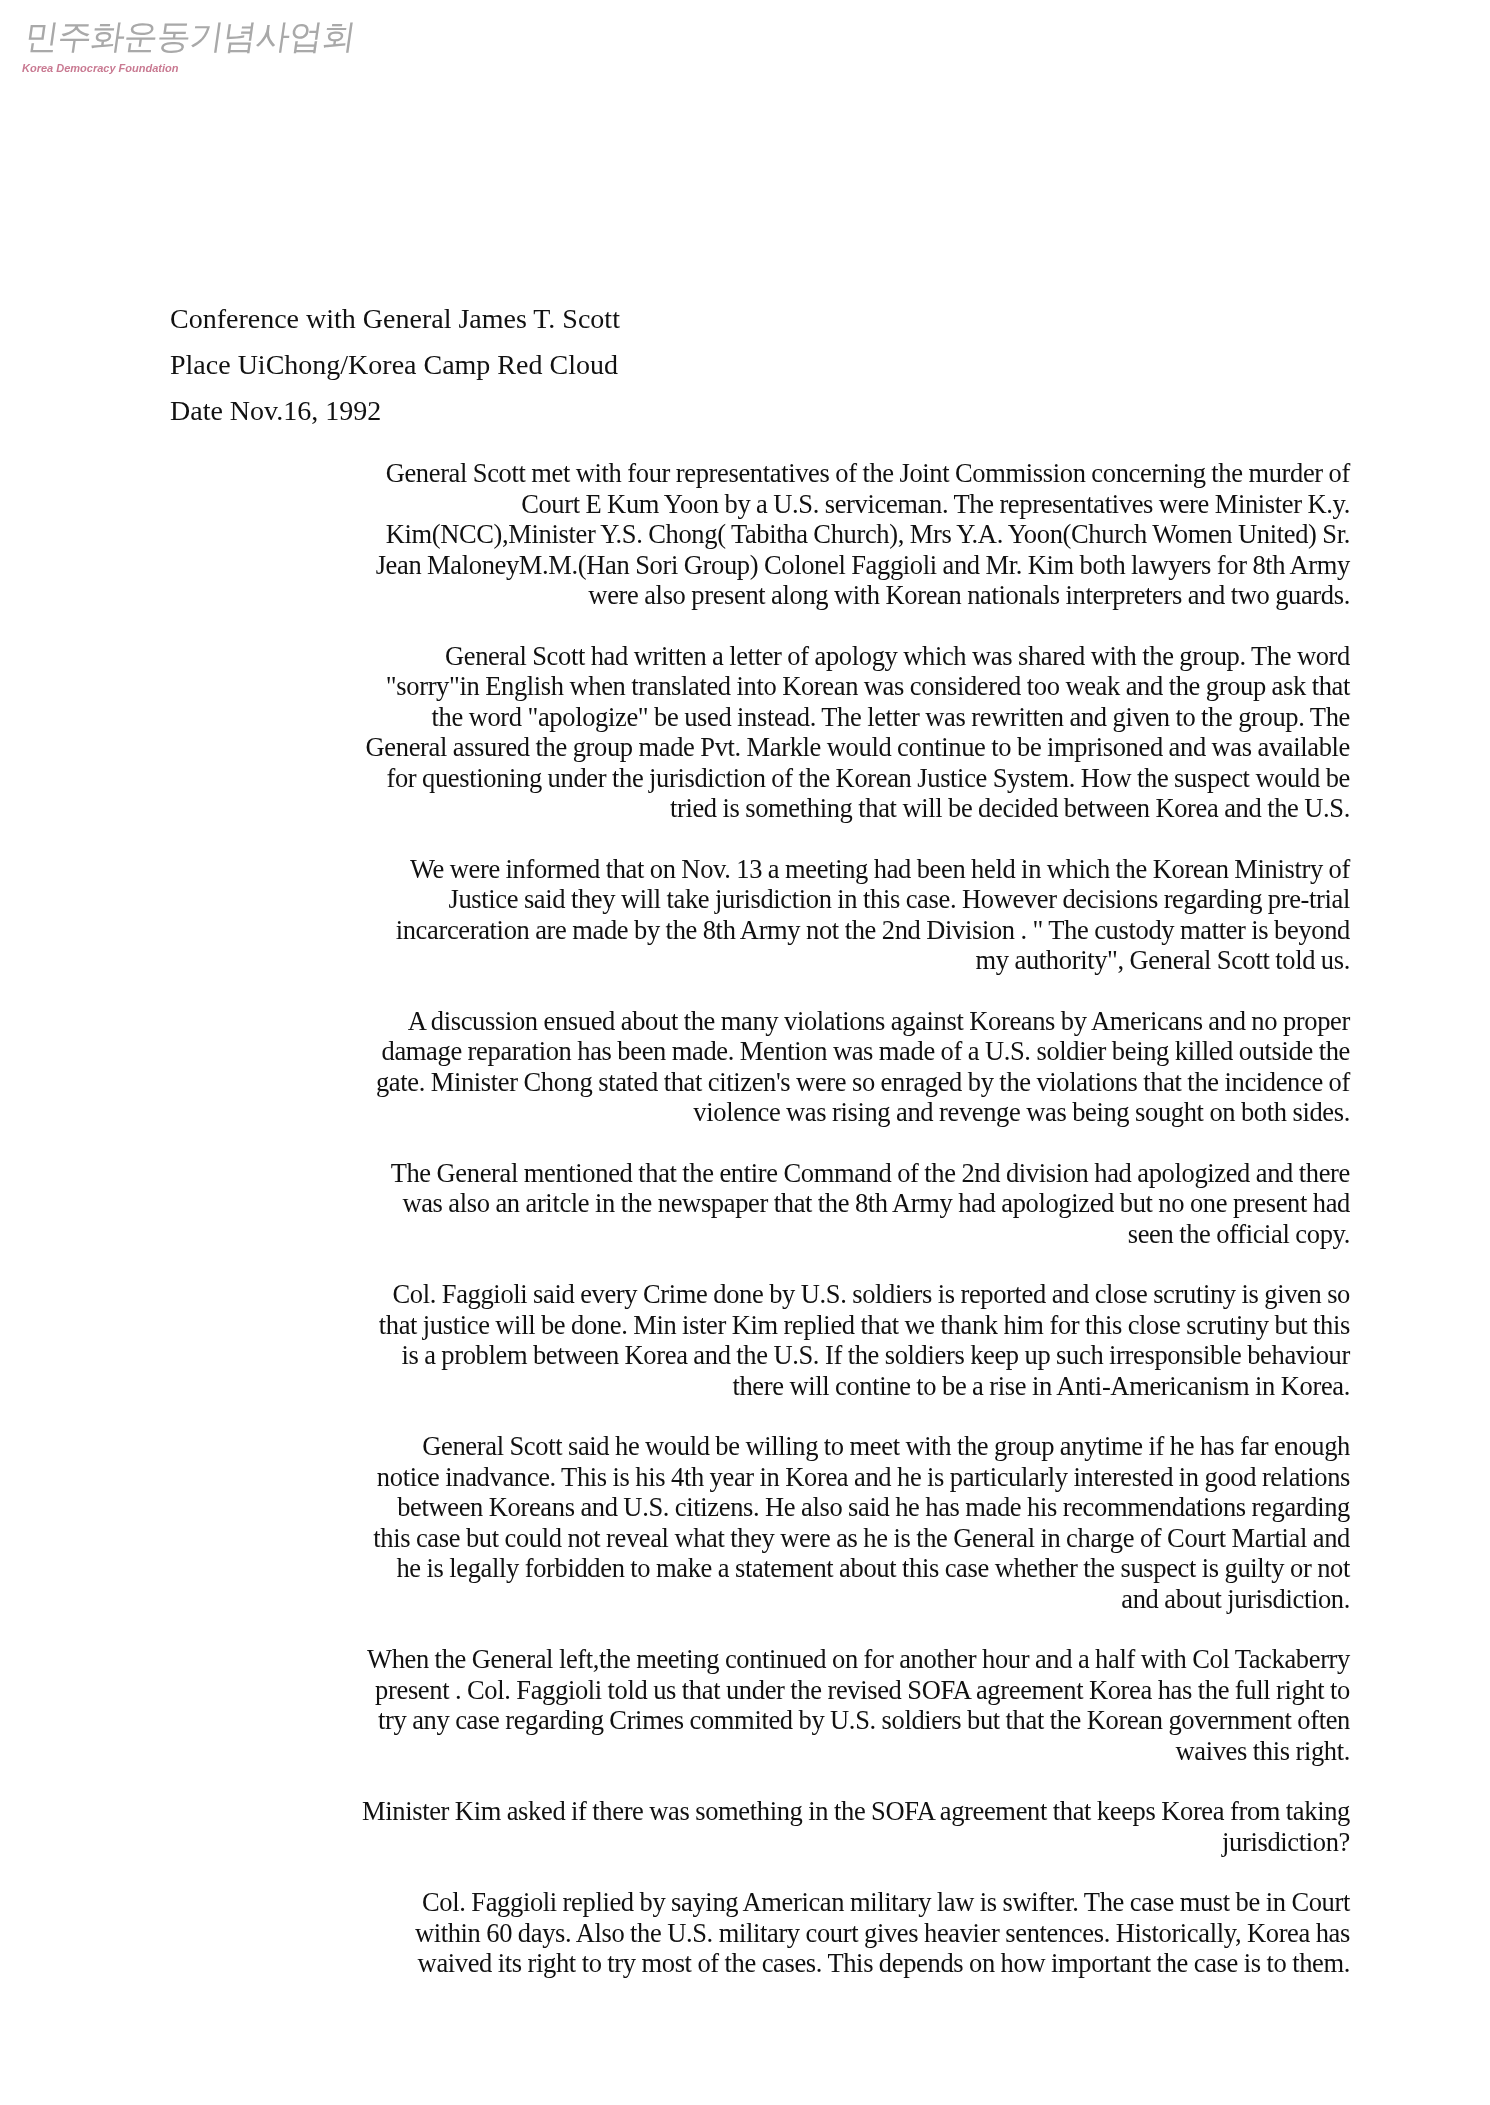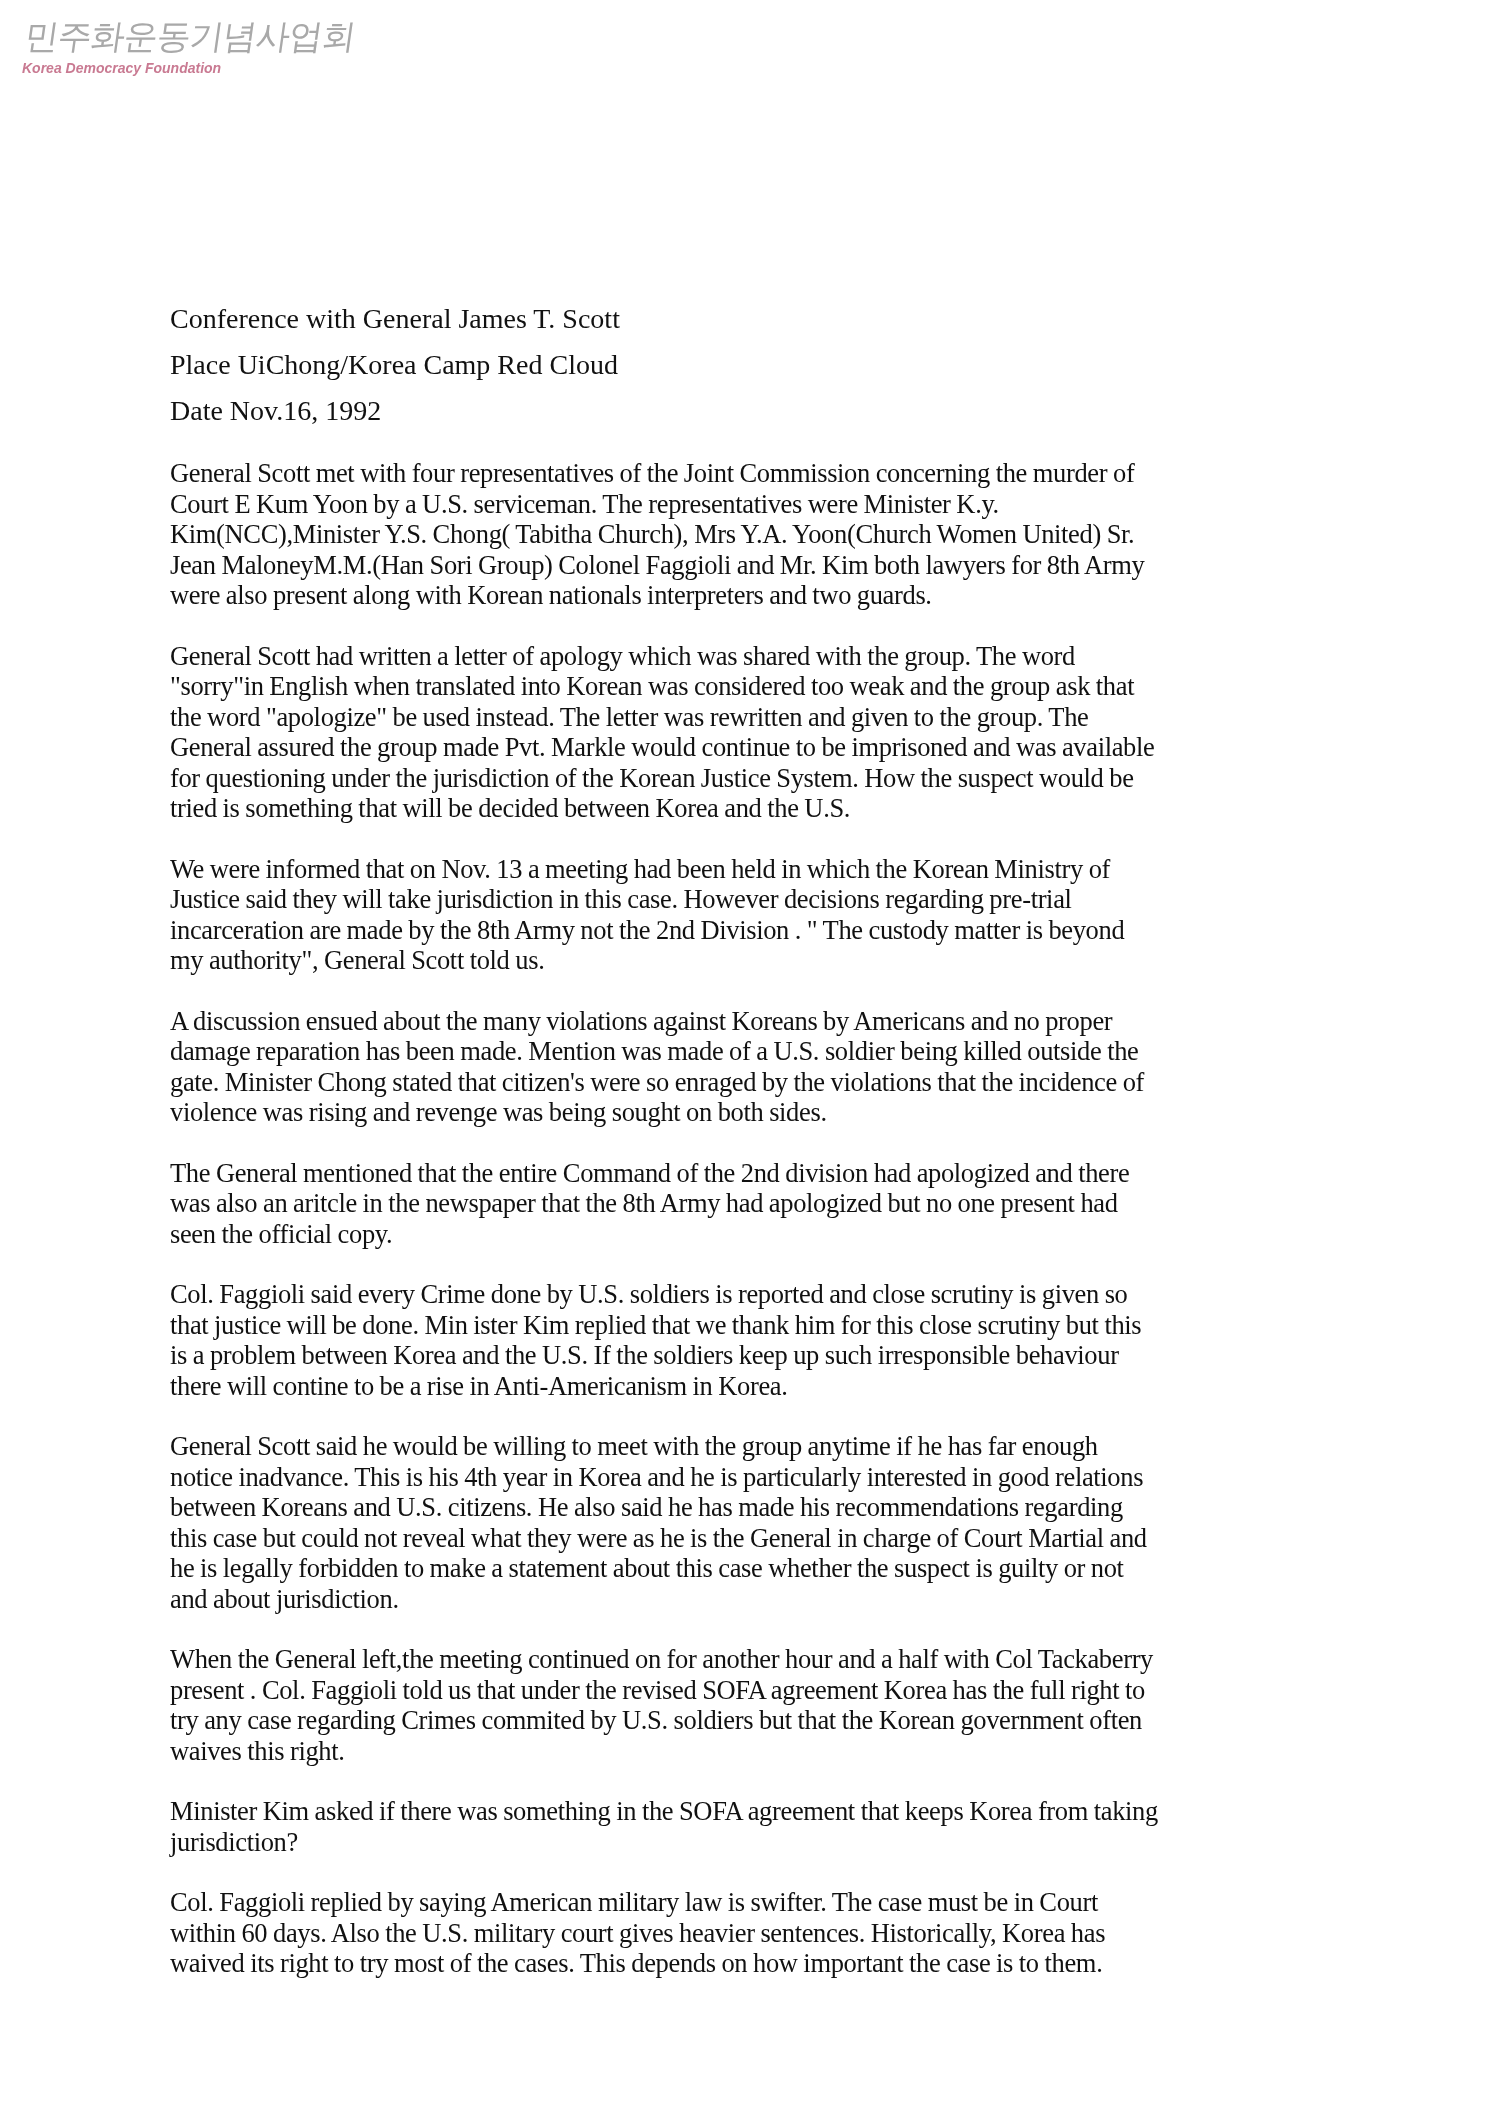--- a/index.html
+++ b/index.html
@@ -7,34 +7,34 @@
   .logo { position: absolute; left: 22px; top: 14px; }
   .logo-ko {
     font-family: "DejaVu Serif", serif;
     font-size: 34px; color: #a9a9a9; letter-spacing: -1px;
     transform: skewX(-8deg); transform-origin: left bottom;
     line-height: 44px; white-space: nowrap;
   }
   .logo-en {
     font-family: "Liberation Sans", sans-serif;
     font-weight: bold; font-style: italic;
-    font-size: 14px; color: #c97a92; line-height: 20px;
+    font-size: 11px; color: #c97a92; line-height: 20px;
     white-space: nowrap;
   }
   .doc {
     position: absolute; left: 170px; top: 288px; width: 1180px;
     font-family: "Liberation Serif", serif;
     color: #111111;
   }
   .header-line {
     font-size: 28px; line-height: 30px; white-space: nowrap; margin-top: 16px;
   }
   .paragraph {
     font-size: 26.5px; line-height: 30.5px; margin: 0;
-    text-align: left; letter-spacing: -0.35px; word-spacing: -0.5px;
+    text-align: right; letter-spacing: -0.35px; word-spacing: -0.5px;
   }
   .header-block { margin-bottom: 32px; }
   .p-gap { height: 30px; }
   .para-line { white-space: nowrap; display: block; }
 </style>
 </head>
 <body>
 
 <div class="logo">
   <div class="logo-ko">민주화운동기념사업회</div>

